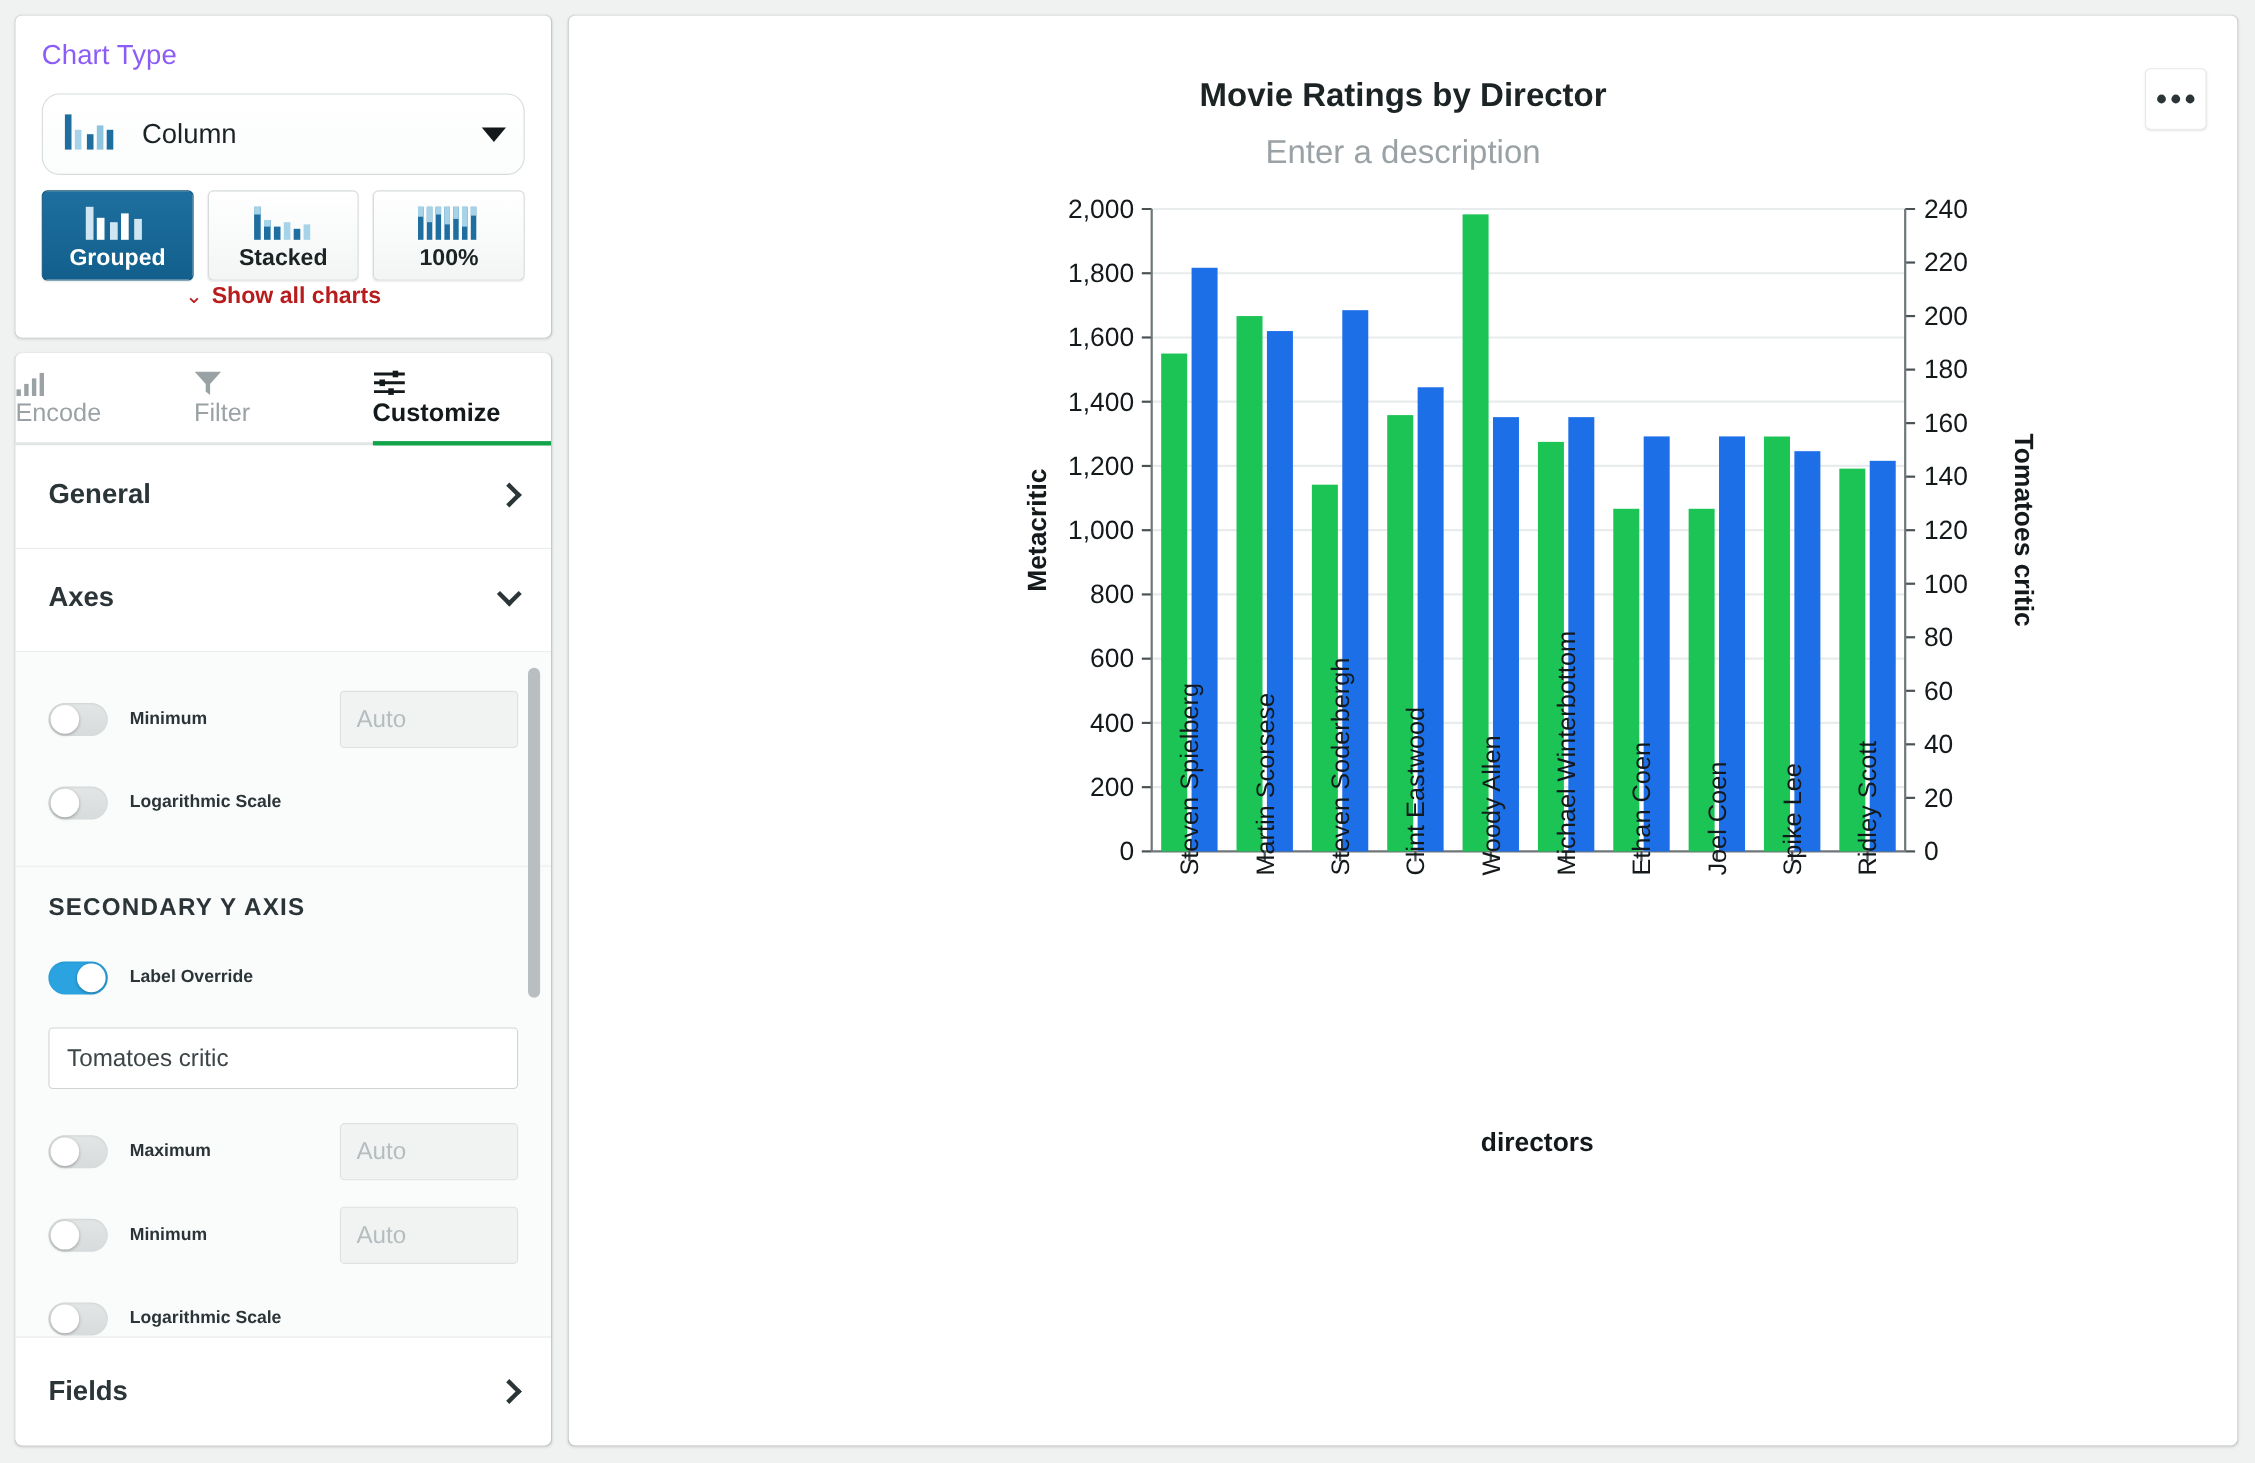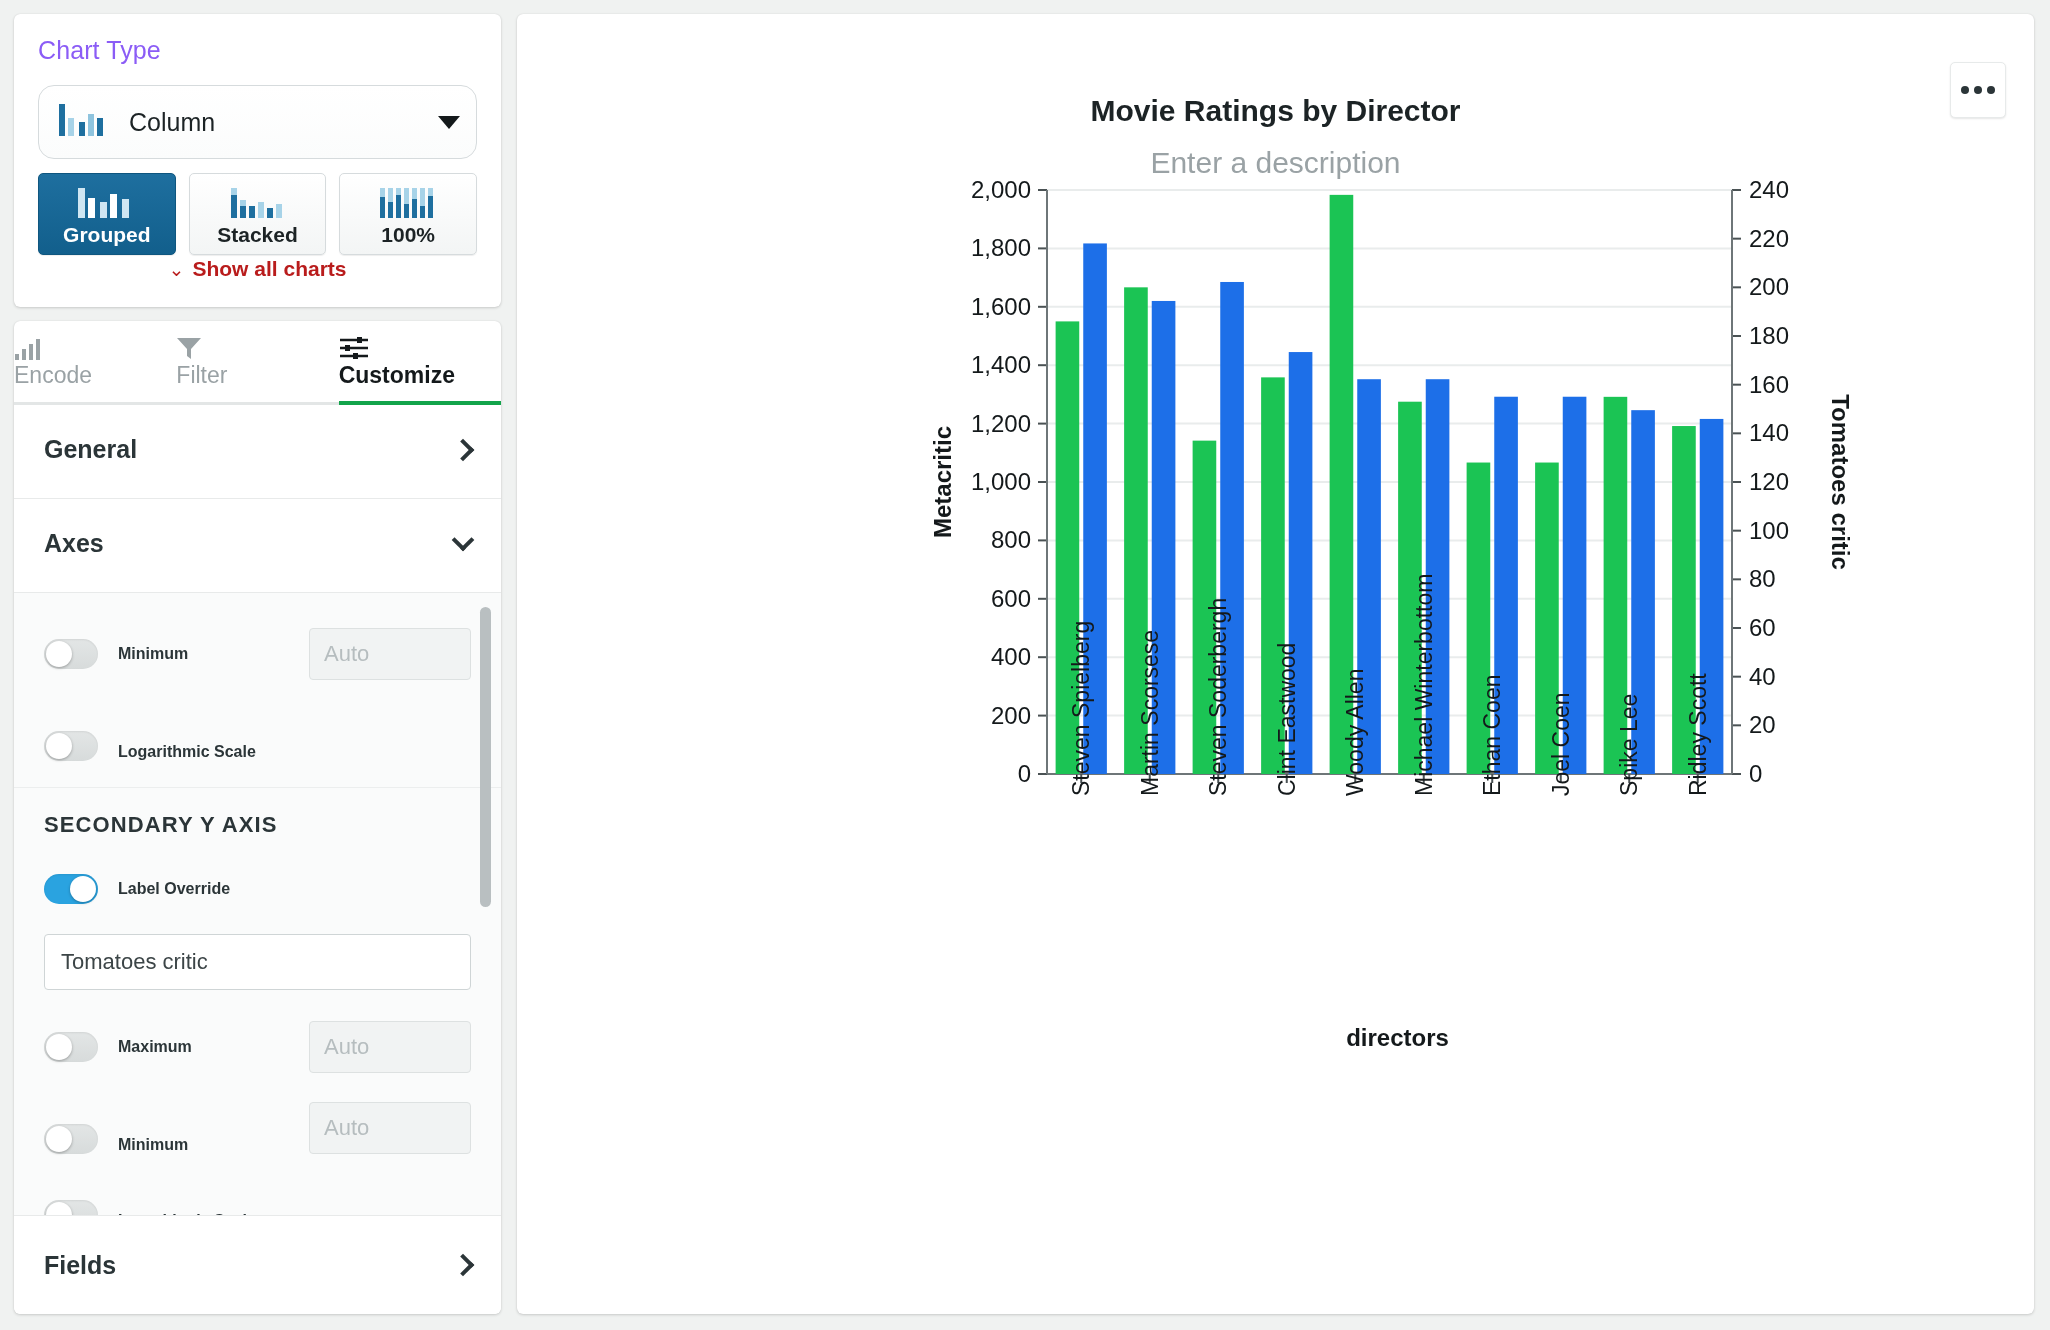--- a/index.html
+++ b/index.html
@@ -70,21 +70,21 @@
   .accordion-head .arrow.down { transform: rotate(45deg); margin-bottom: 7px; }
 
   .scroll-area { flex: 1; background: #fafbfb; overflow: hidden; position: relative; border-bottom: 1px solid #e8eaea; }
   .scroll-inner { padding: 6px 0 0 0; }
 
   .grp { padding: 24px 30px 26px 30px; }
   .grp + .grp { border-top: 1px solid #eceeee; }
   .grp-title { font-size: 22px; color: #2b3538; font-weight: 700; letter-spacing: 1.1px; margin-bottom: 20px; }
 
   .ctl-row { display: flex; align-items: center; height: 62px; }
-  .ctl-row + .ctl-row { margin-top: 14px; align-items: flex-end; }
+  .ctl-row + .ctl-row { margin-top: 14px; }
 
   .toggle { width: 54px; height: 30px; border-radius: 15px; background: linear-gradient(180deg,#e3e6e6,#d7dbdb); position: relative; flex: 0 0 54px; cursor: pointer; box-shadow: inset 0 1px 2px rgba(0,0,0,.08); }
   .toggle .knob { position: absolute; top: 2px; left: 2px; width: 26px; height: 26px; border-radius: 50%; background: #fff; box-shadow: 0 1px 3px rgba(0,0,0,.3); }
   .toggle.on { background: #2aa3e0; }
   .toggle.on .knob { left: 26px; }
 
   .ctl-label { font-size: 16px; color: #2b3538; font-weight: 700; margin-left: 20px; }
 
   .auto-input {
     margin-left: auto; width: 162px; height: 52px; border: 1px solid #dde1e1; border-radius: 4px;
@@ -110,21 +110,21 @@
   .chart-panel { flex: 1; background: #fff; border-radius: 6px; box-shadow: 0 1px 3px rgba(0,0,0,.16), 0 0 1px rgba(0,0,0,.12); position: relative; }
 
   .kebab {
     position: absolute; right: 28px; top: 48px; width: 56px; height: 56px;
     background: #fff; border: 1px solid #e7eaea; border-radius: 5px;
     display: flex; align-items: center; justify-content: center; gap: 5px; cursor: pointer;
     box-shadow: 0 1px 2px rgba(0,0,0,.1);
   }
   .kebab i { width: 8px; height: 8px; border-radius: 50%; background: #2b3538; display: block; }
 
-  .chart-title { text-align: center; padding-top: 80px; font-size: 30px; font-weight: 700; color: #1c2325; }
+  .chart-title { text-align: center; padding-top: 56px; font-size: 30px; font-weight: 700; color: #1c2325; }
   .chart-desc { text-align: center; margin-top: 18px; font-size: 30px; color: #9aa2a5; cursor: text; }
 
   .tickline { stroke: #4a5254; stroke-width: 2; }
   .gridline { stroke: #e9ecec; stroke-width: 2; }
   .axisline { stroke: #6e7678; stroke-width: 2; }
   .ticktext { font-family: "Liberation Sans", sans-serif; font-size: 24px; fill: #14191b; }
   .cattext { font-family: "Liberation Sans", sans-serif; font-size: 23px; fill: #14191b; }
 </style>
 </head>
 <body>

